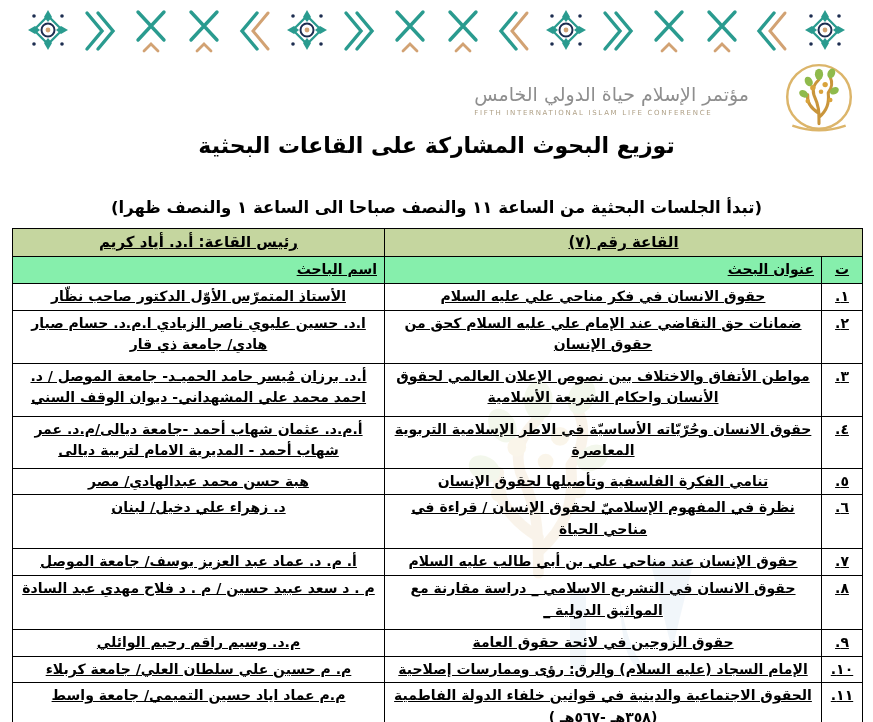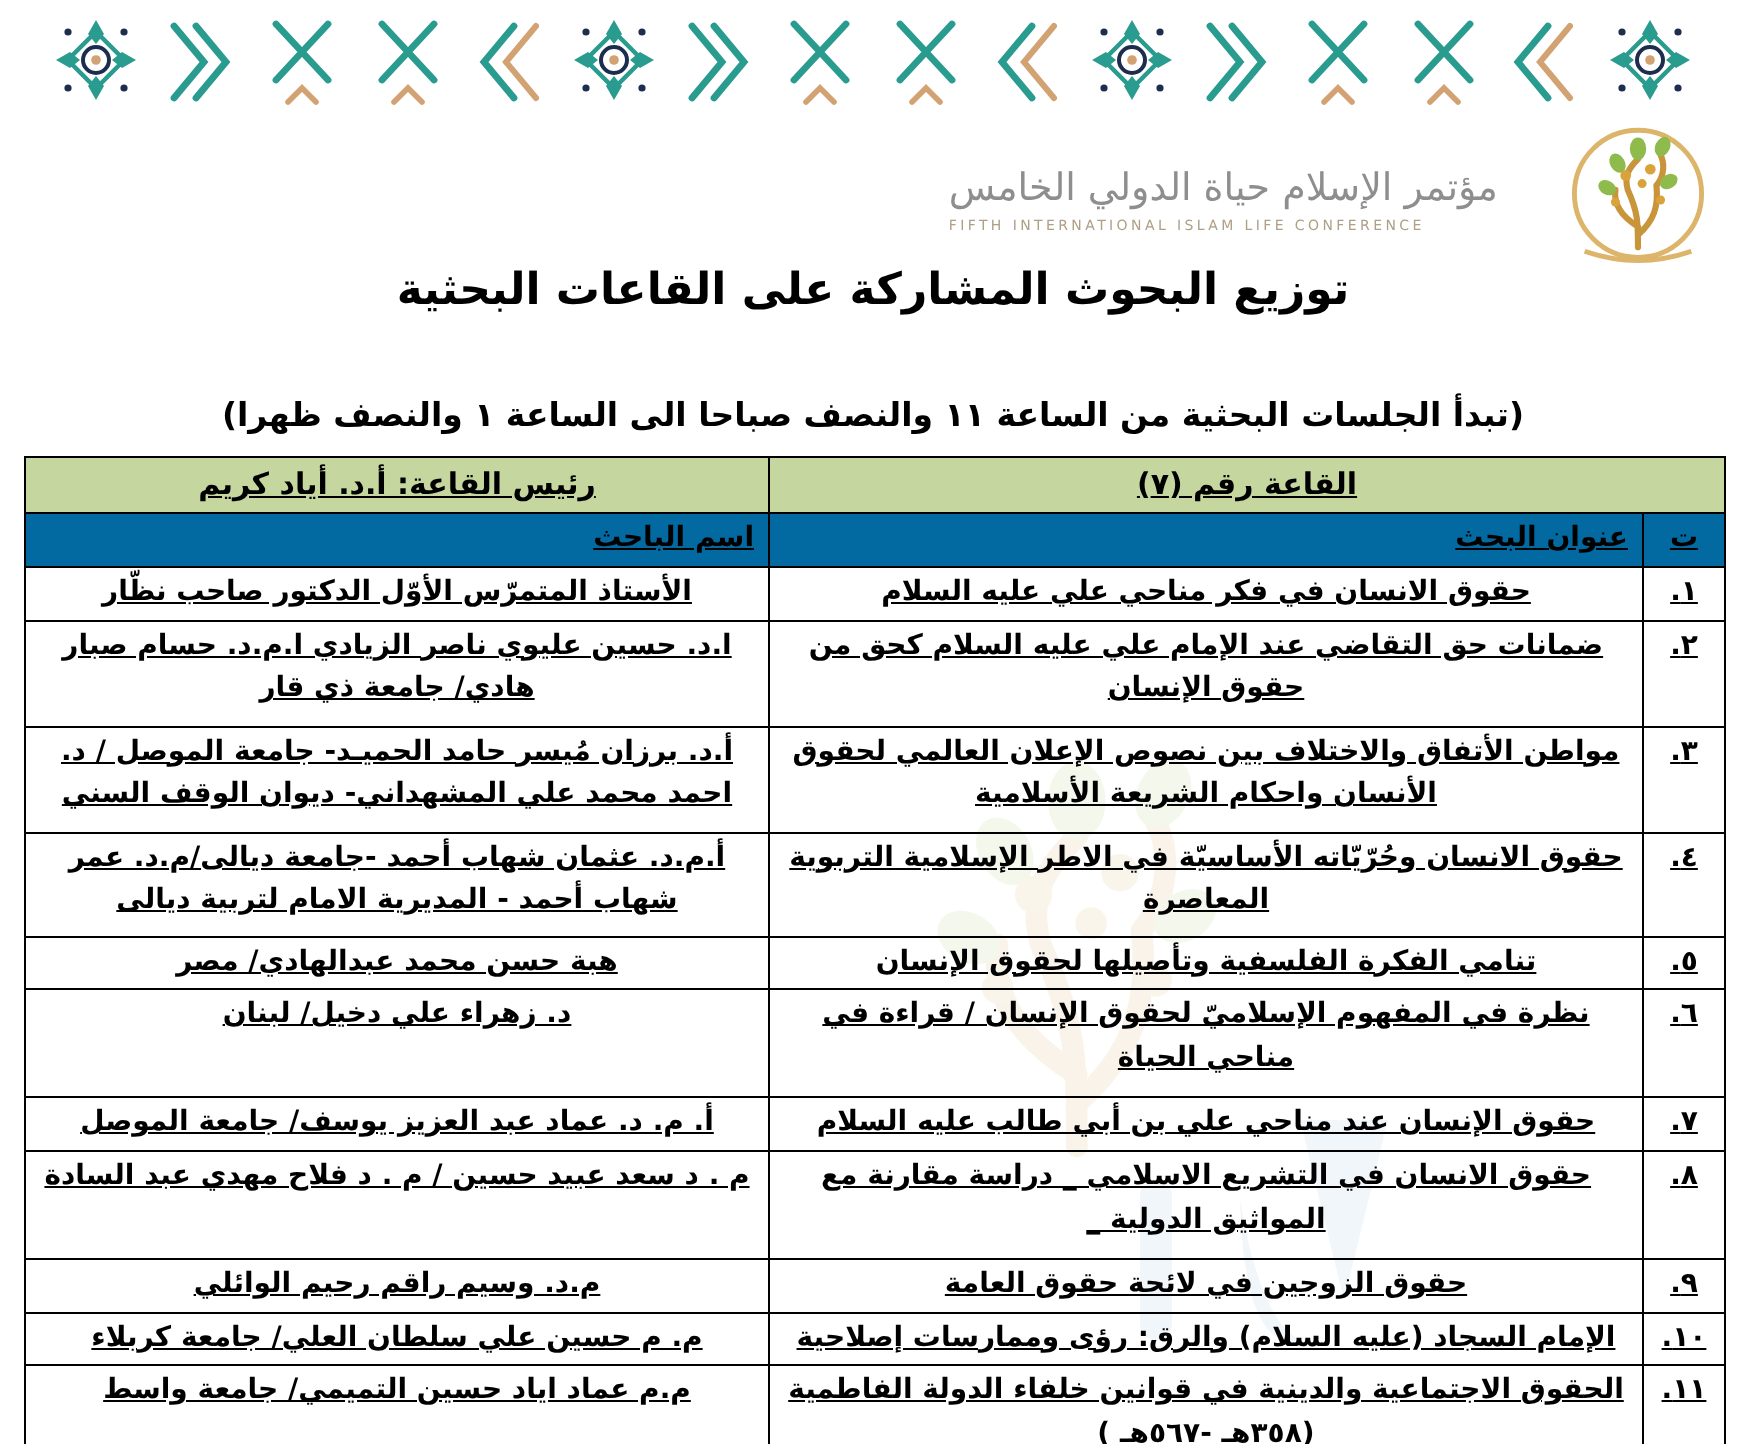--- a/index.html
+++ b/index.html
@@ -41,21 +41,21 @@
   }
   table.research th,table.research td{
     border:1.6px solid #000;font-weight:bold;font-size:14px;
     padding:2px 7px;vertical-align:top;line-height:1.55;
     overflow:hidden;
     text-decoration:underline;
   }
   tr.hall-row th{
     background:#c5d69f;text-align:center;font-size:15px;vertical-align:middle;
   }
-  tr.colhdr-row th{background:#0369a1;text-align:right;vertical-align:middle;}
+  tr.colhdr-row th{background:#86efac;text-align:right;vertical-align:middle;}
   tr.colhdr-row th.numcol{text-align:center;}
   td.numcol{text-align:center;font-size:13.5px;padding-right:2px;padding-left:2px;}
   td.titlecol,td.namecol{text-align:center;}
 </style>
 </head>
 <body>
 
 <svg width="0" height="0" style="position:absolute" aria-hidden="true">
   <defs>
     <g id="m-x">

